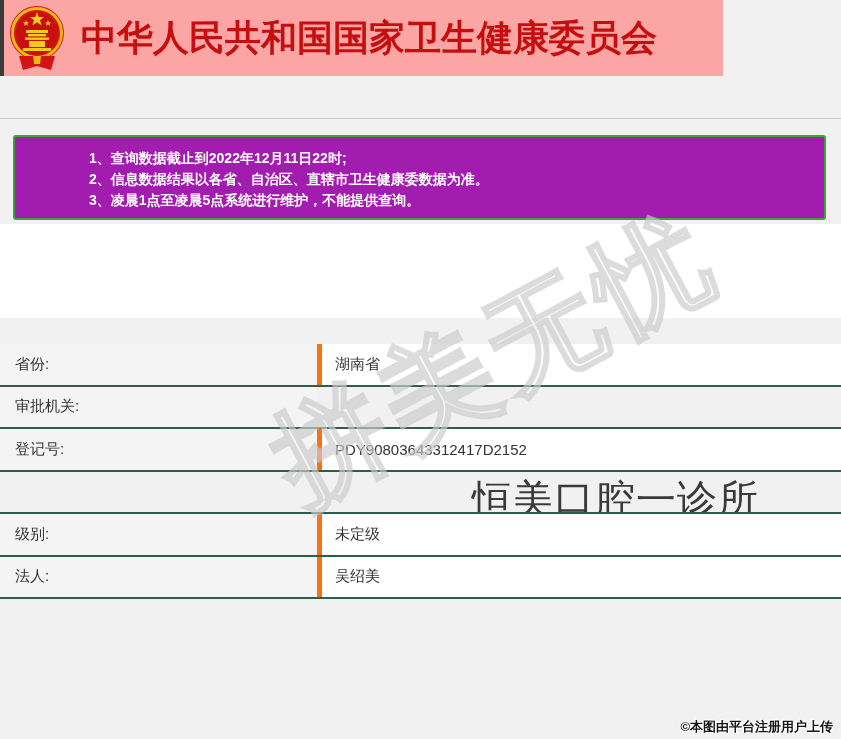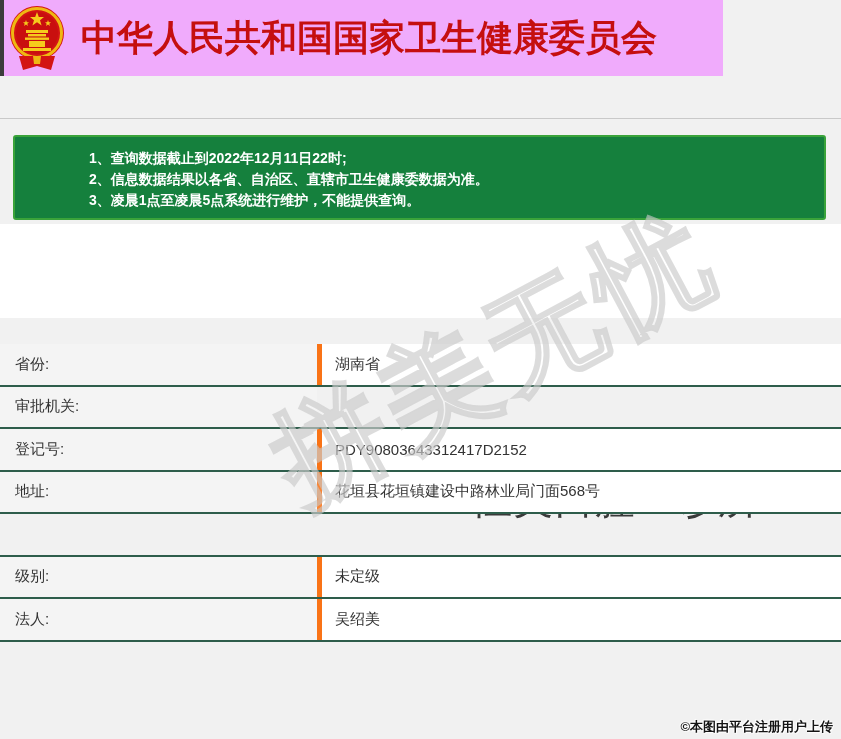--- a/index.html
+++ b/index.html
@@ -4,39 +4,39 @@
 <style>
   html,body{margin:0;padding:0;}
   body{
     width:841px;height:739px;position:relative;overflow:hidden;
     background:#f1f1f1;
     font-family:"Liberation Sans","DejaVu Sans",sans-serif;
   }
   
   .header{
     position:absolute;left:0;top:0;width:723px;height:76px;
-    background:#f0abfc;display:flex;align-items:center;
+    background:#fca5a5;display:flex;align-items:center;
   }
   .header-edge{position:absolute;left:0;top:0;width:4px;height:76px;background:#3c3c3c;}
   .emblem{margin-left:9px;width:56px;height:68px;flex:0 0 auto;}
   .header-text{margin-left:16px;}
   .title-cn{
     font-size:36px;font-weight:bold;color:#c50f0f;line-height:38px;
     white-space:nowrap;letter-spacing:0px;
   }
   .title-en{
     margin-top:3px;font-size:13.5px;font-weight:bold;color:#bf1414;
     letter-spacing:1.6px;white-space:nowrap;
   }
   
   .page-divider{position:absolute;left:0;top:118px;width:841px;height:1px;background:#c9c9c9;}
   
   .notice{
     position:absolute;left:13px;top:135px;width:813px;height:85px;
-    box-sizing:border-box;background:#15803d;border:2px solid #3aa33a;border-radius:3px;
+    box-sizing:border-box;background:#a21caf;border:2px solid #3aa33a;border-radius:3px;
     padding:11px 10px 0 74px;color:#ffffff;font-size:14px;font-weight:bold;
   }
   .notice-line{height:21px;line-height:21px;white-space:nowrap;}
   
   .title-section{position:absolute;left:0;top:224px;width:841px;height:94px;background:#ffffff;}
   .inst-title{
     position:absolute;left:472px;top:248px;font-size:40px;color:#3a3a3a;
     white-space:nowrap;letter-spacing:1px;
   }
   
@@ -113,24 +113,20 @@
       <div class="cell-value">湖南省</div>
     </div>
     <div class="row">
       <div class="cell-label">审批机关:</div>
     </div>
     <div class="row">
       <div class="cell-label">登记号:</div>
       <div class="cell-value">PDY90803643312417D2152</div>
     </div>
     <div class="row">
-      <div class="cell-label">地址:</div>
-      <div class="cell-value">花垣县花垣镇建设中路林业局门面568号</div>
-    </div>
-    <div class="row">
     </div>
     <div class="row">
       <div class="cell-label">级别:</div>
       <div class="cell-value">未定级</div>
     </div>
     <div class="row">
       <div class="cell-label">法人:</div>
       <div class="cell-value">吴绍美</div>
     </div>
   </div>

